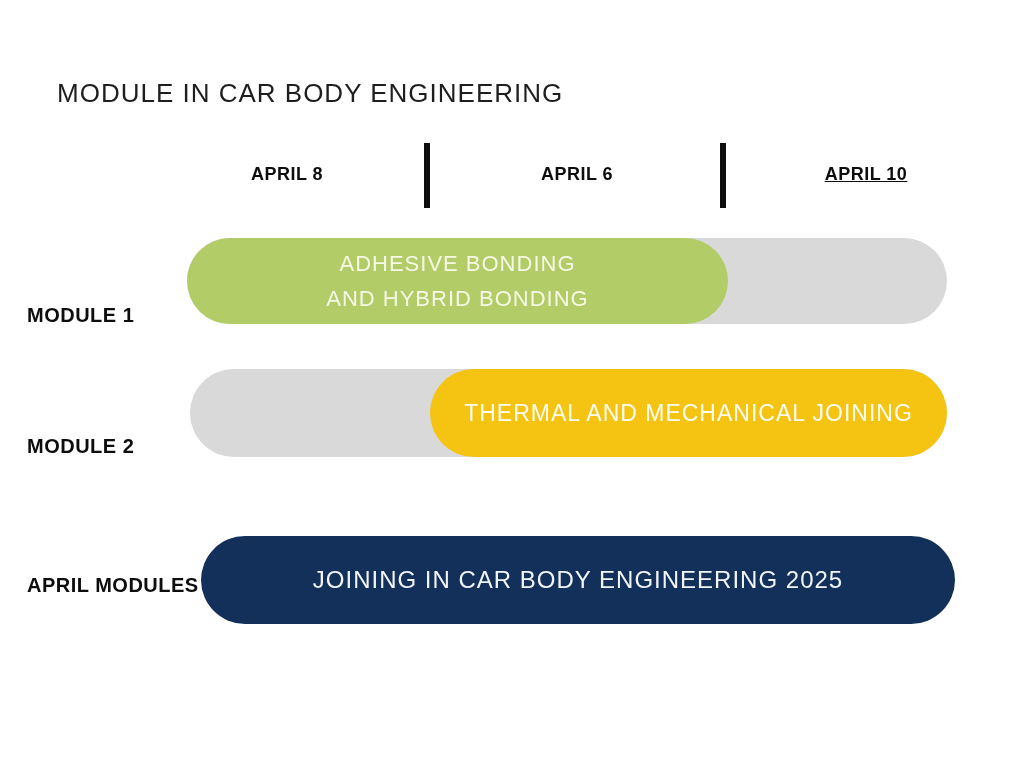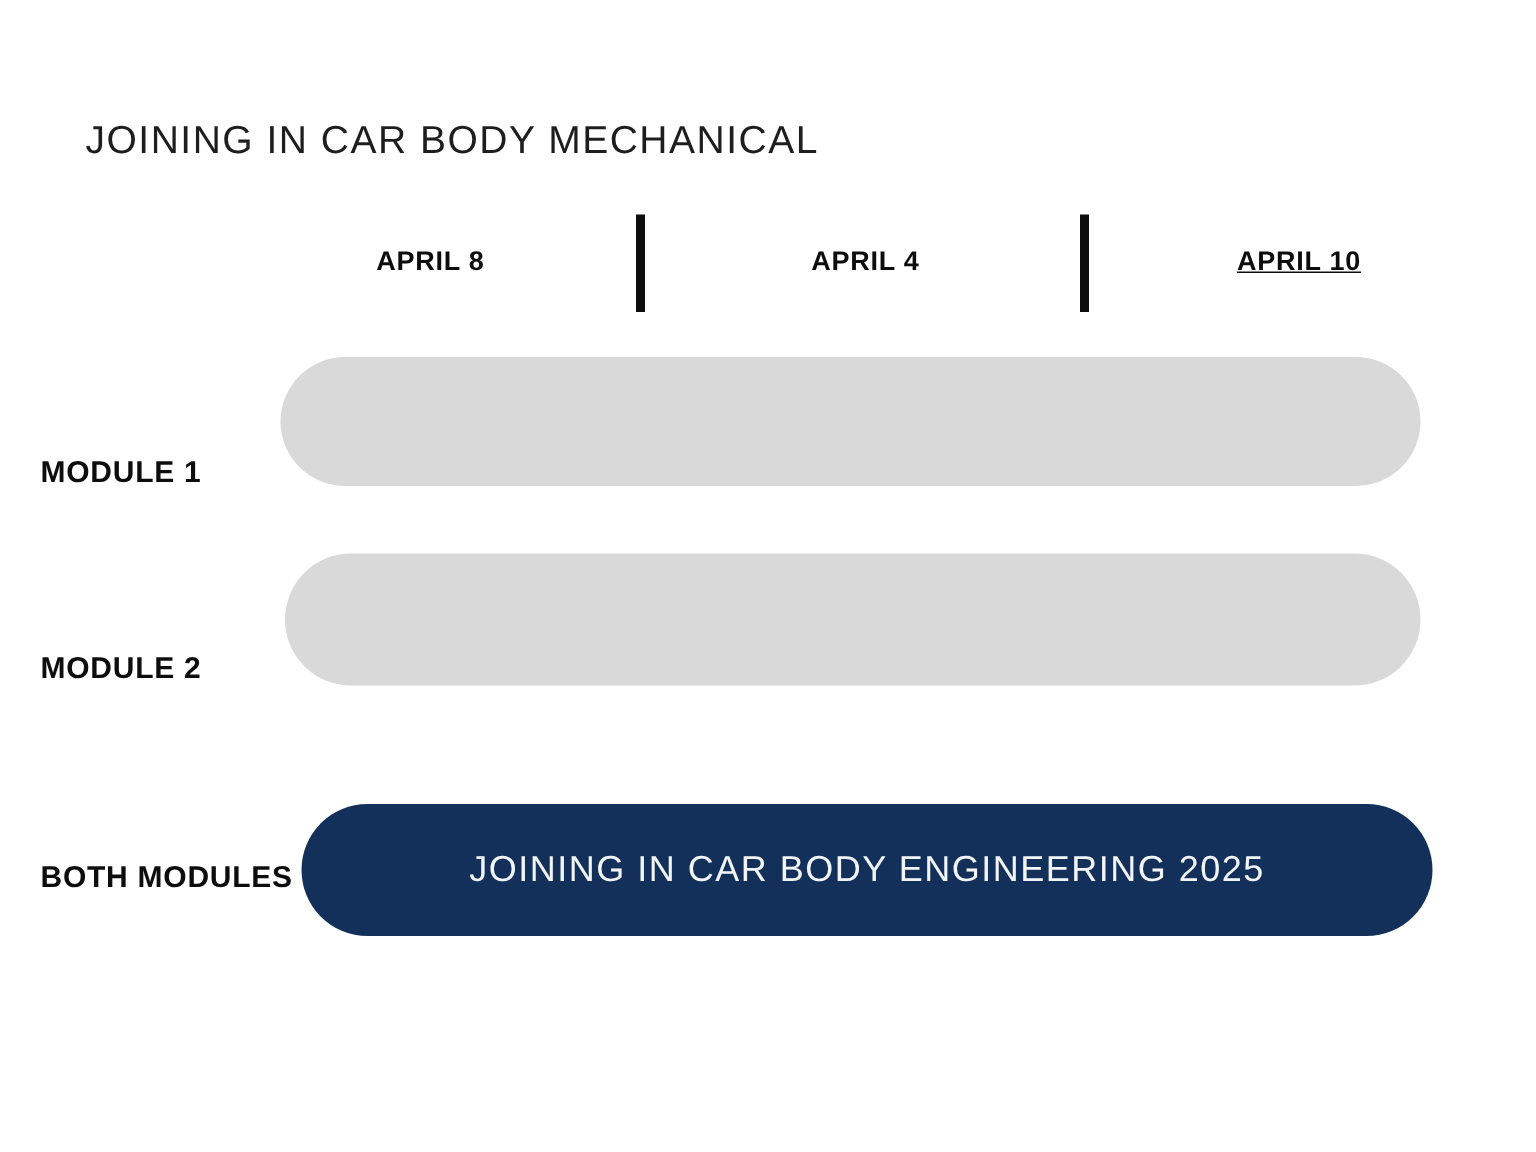--- a/index.html
+++ b/index.html
@@ -98,32 +98,39 @@
     letter-spacing: 1px;
     margin-top: 28px;
   }
   .bar span { display: block; white-space: nowrap; }
 </style>
 </head>
 <body>
 
 <div class="canvas">
 
-  <div class="page-title">JOINING IN CAR BODY MECHANICAL</div>
+  <div class="page-title">MODULE IN CAR BODY ENGINEERING</div>
 
   <div class="timeline-label col1">APRIL 8</div>
   <div class="timeline-divider d1"></div>
-  <div class="timeline-label col2">APRIL 4</div>
+  <div class="timeline-label col2">APRIL 6</div>
   <div class="timeline-divider d2"></div>
   <div class="timeline-label col3">APRIL 10</div>
 
   <div class="row-label r1">MODULE 1</div>
   <div class="track r1"></div>
+  <div class="bar module1">
+    <span>ADHESIVE BONDING</span>
+    <span>AND HYBRID BONDING</span>
+  </div>
 
   <div class="row-label r2">MODULE 2</div>
   <div class="track r2"></div>
+  <div class="bar module2">
+    <span>THERMAL AND MECHANICAL JOINING</span>
+  </div>
 
-  <div class="row-label r3">BOTH MODULES</div>
+  <div class="row-label r3">APRIL MODULES</div>
   <div class="bar both">
     <span>JOINING IN CAR BODY ENGINEERING 2025</span>
   </div>
 
 </div>
 
 </body></html>

